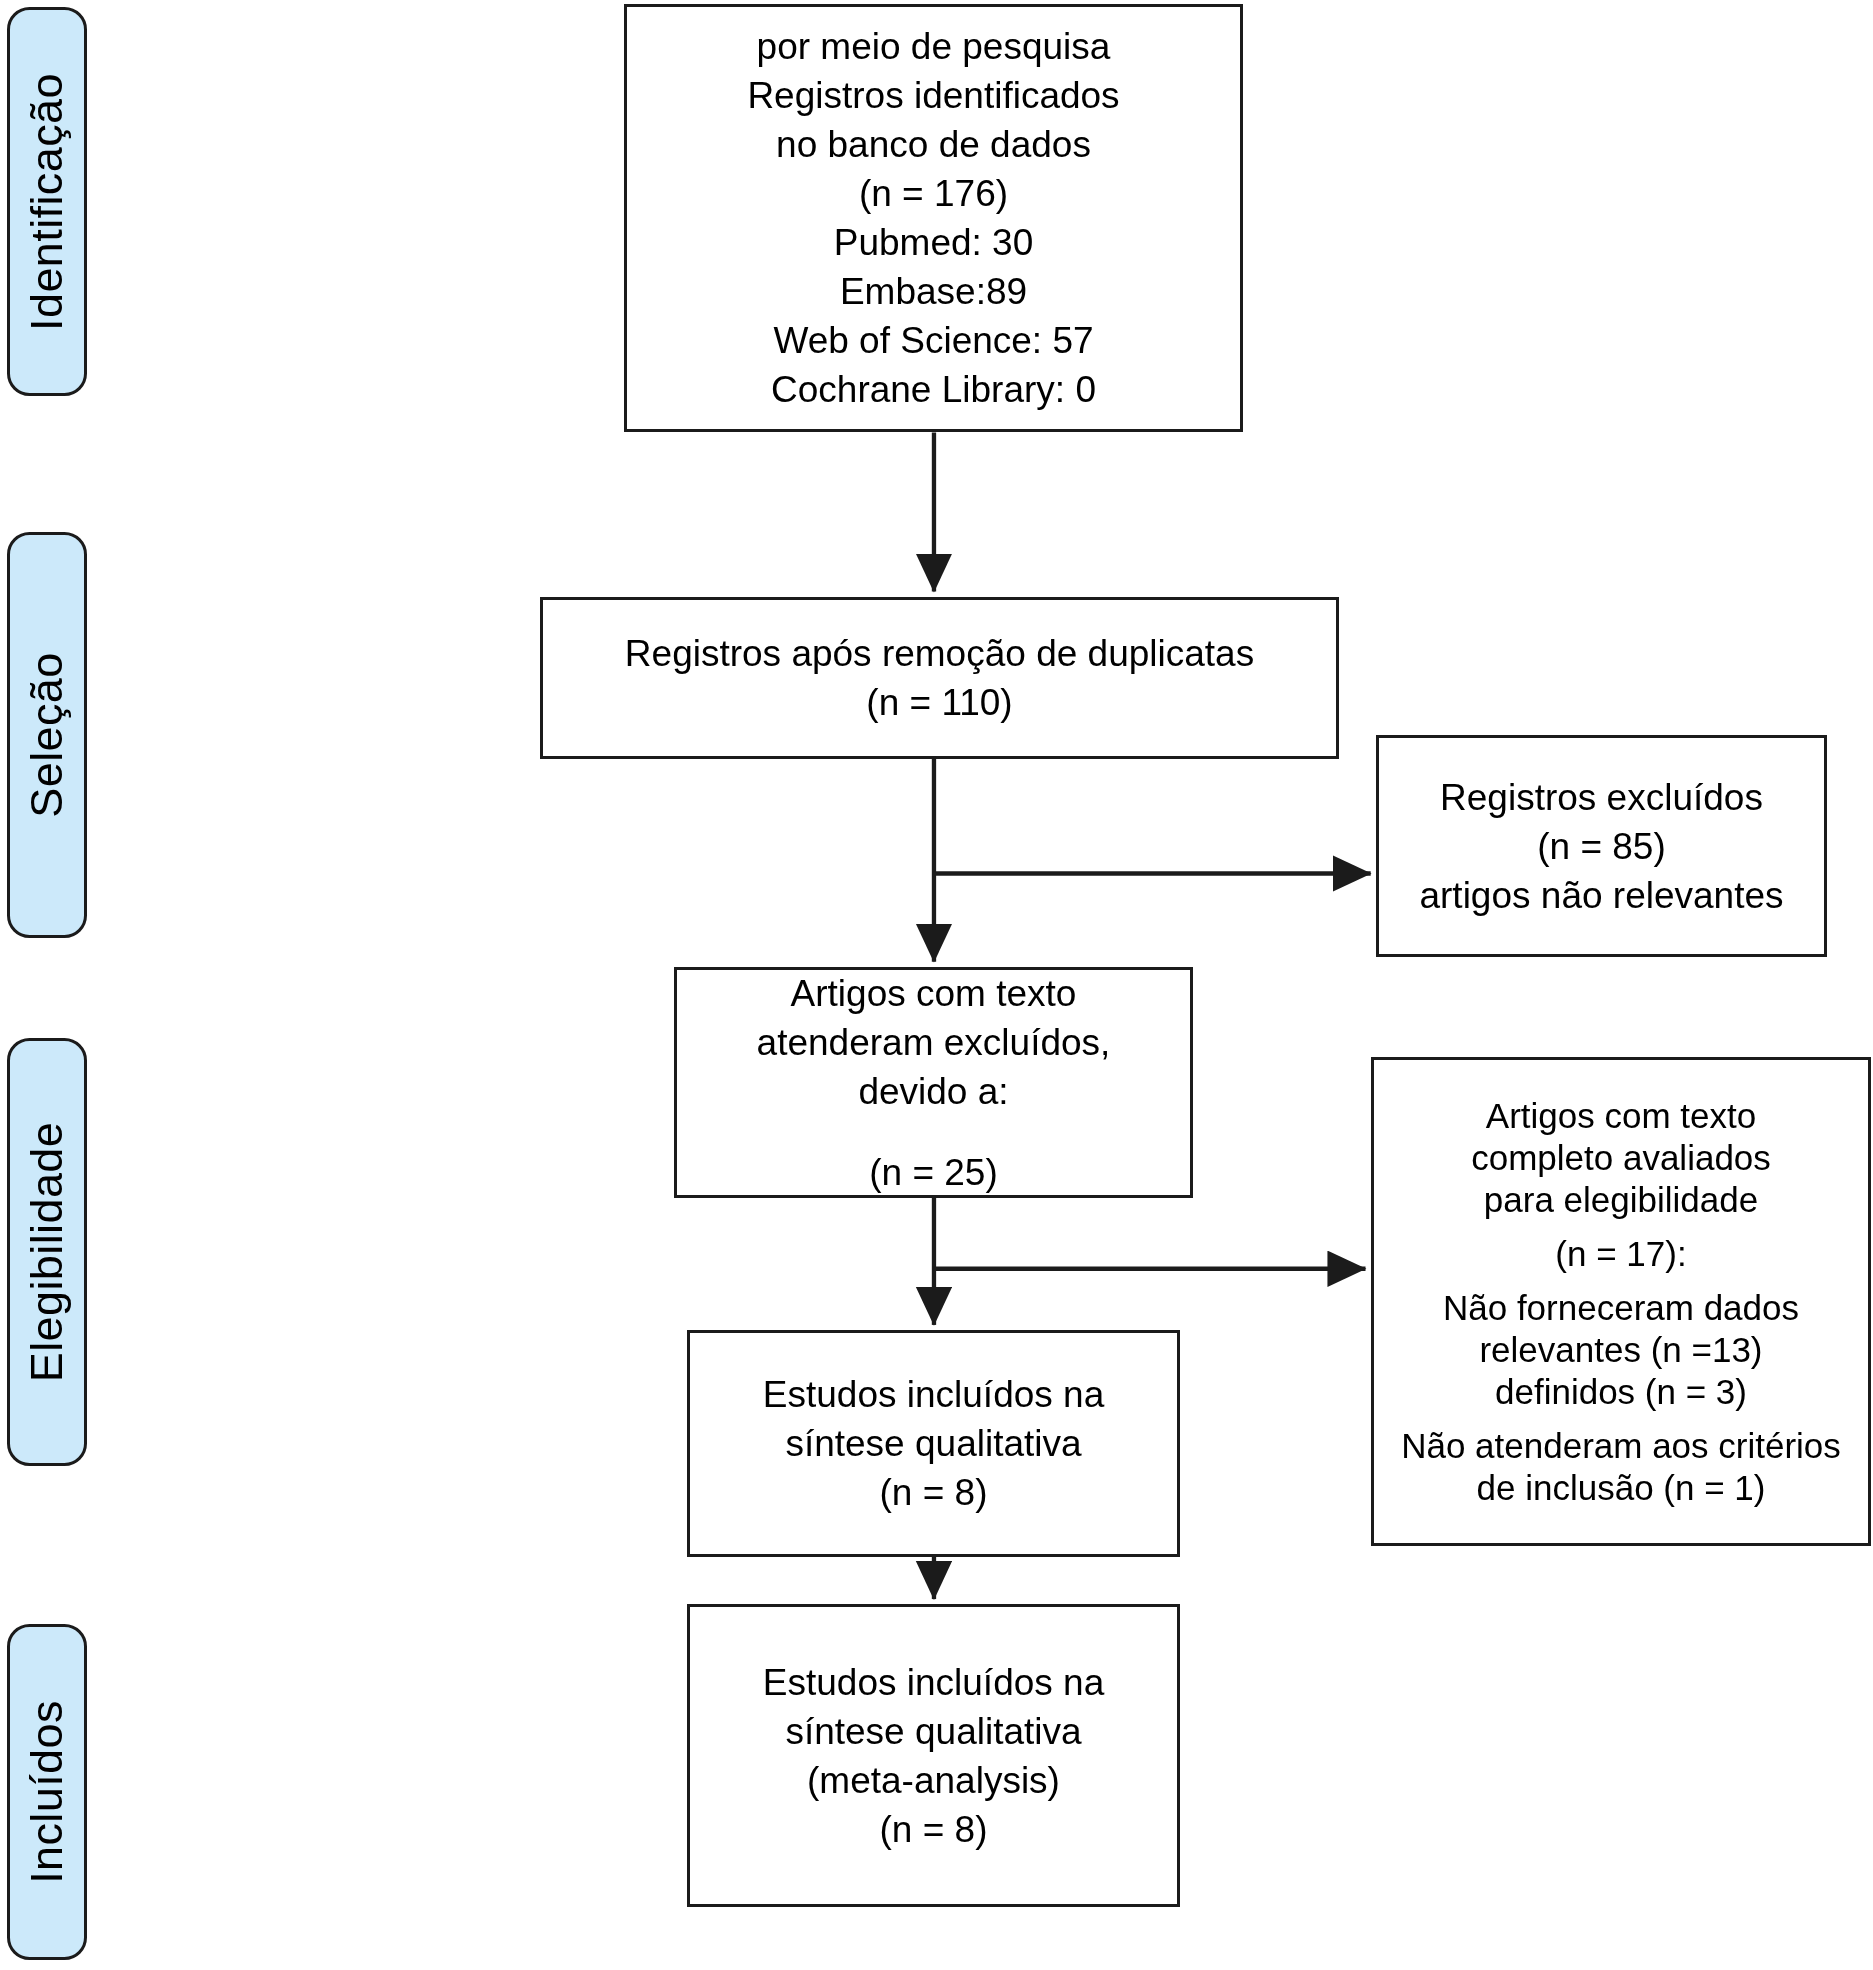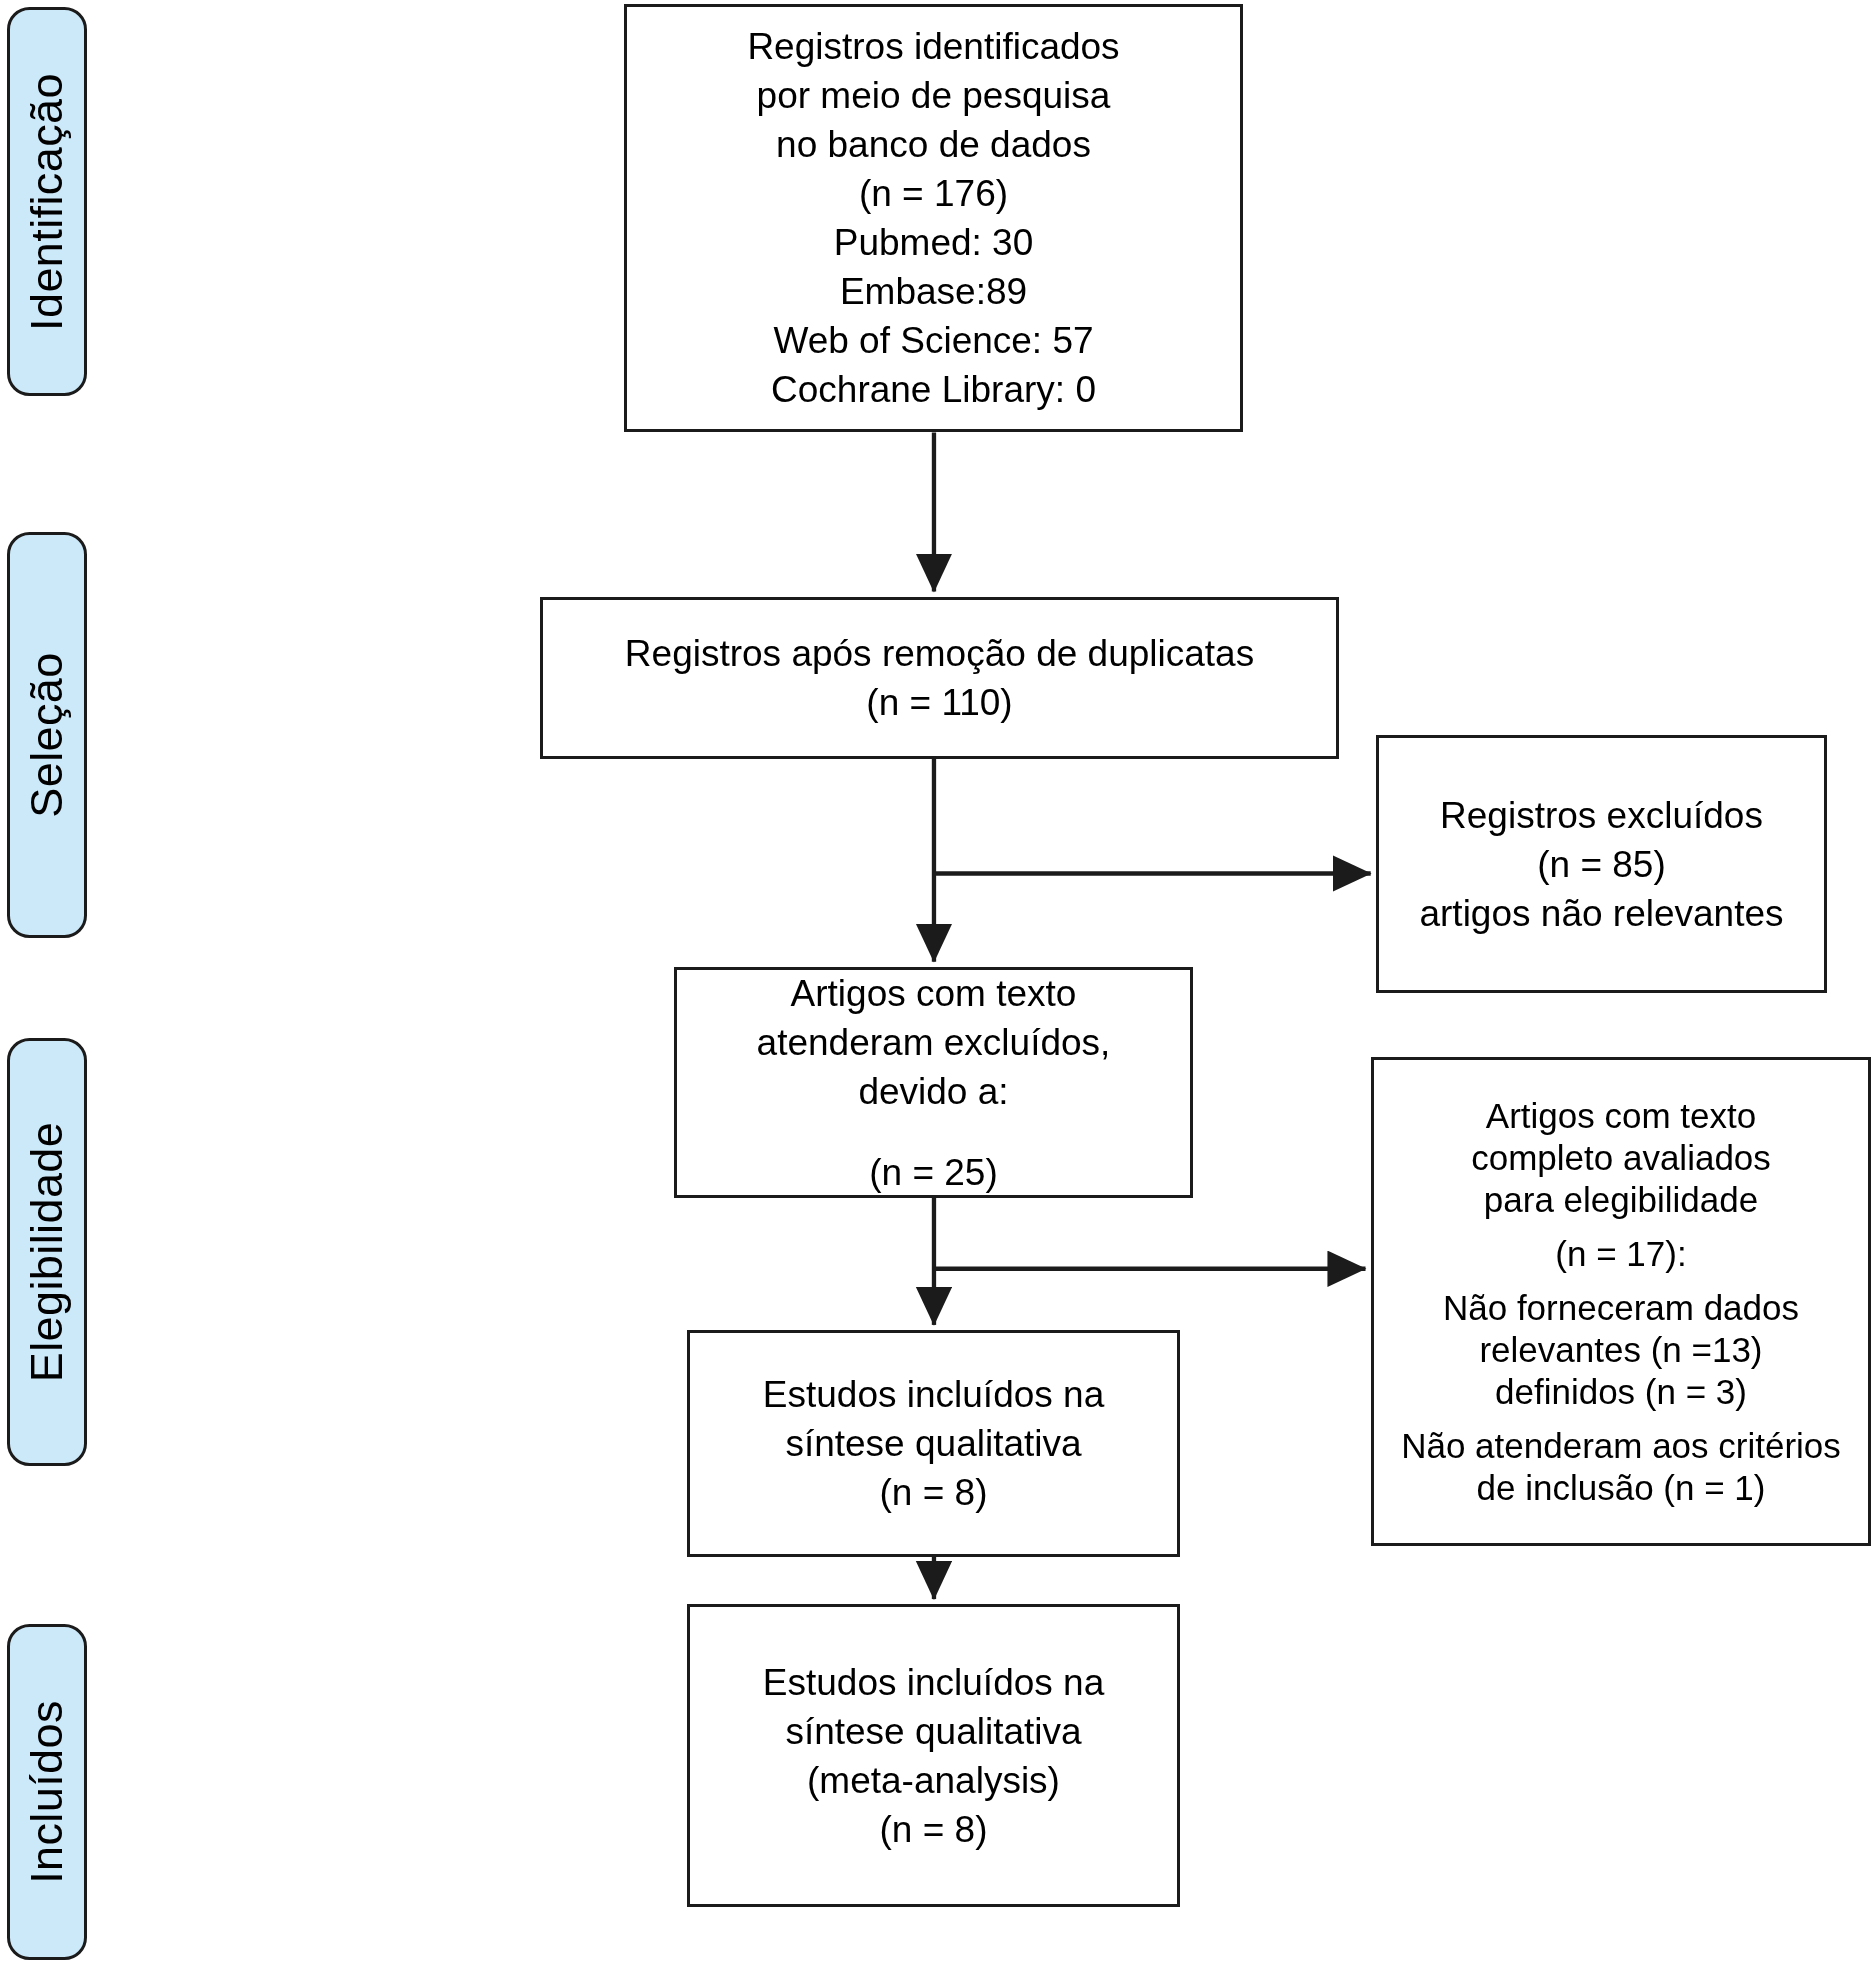--- a/index.html
+++ b/index.html
@@ -63,21 +63,21 @@
     font-size: 37px;
     line-height: 49px;
     color: #000000;
     padding: 3.5px 7px;
   }
   .box-identified    { left: 624px;  top: 4.3px;    width: 619px; height: 428px; }
   .box-deduplicated  { left: 540px;  top: 597px;  width: 799px; height: 162px; }
   .box-ft-excluded   { left: 674px;  top: 967px; width: 519px; height: 231px; }
   .box-qualitative   { left: 687px;  top: 1330px; width: 493px; height: 227px; }
   .box-meta          { left: 687px;  top: 1604px; width: 493px; height: 303px; }
-  .box-rec-excluded  { left: 1376px; top: 735px;  width: 451px; height: 258px; }
+  .box-rec-excluded  { left: 1376px; top: 735px;  width: 451px; height: 222px; }
   .box-eligible      { left: 1371px; top: 1057px; width: 500px; height: 489px;
                        font-size: 35px; line-height: 42px; }
   .ln { display: block; }
   .gap-lg { margin-top: 32px; }
   .gap-sm { margin-top: 12px; }
 </style>
 </head>
 <body>
 
 <div class="canvas">
@@ -105,22 +105,22 @@
     <span>Seleção</span>
   </div>
   <div class="stage stage-eligibility">
     <span>Elegibilidade</span>
   </div>
   <div class="stage stage-included">
     <span>Incluídos</span>
   </div>
 
   <div class="fbox box-identified">
+    <span class="ln">por meio de pesquisa</span>
     <span class="ln">Registros identificados</span>
-    <span class="ln">por meio de pesquisa</span>
     <span class="ln">no banco de dados</span>
     <span class="ln">(n = 176)</span>
     <span class="ln">Pubmed: 30</span>
     <span class="ln">Embase:89</span>
     <span class="ln">Web of Science: 57</span>
     <span class="ln">Cochrane Library: 0</span>
   </div>
 
   <div class="fbox box-deduplicated">
     <span class="ln">Registros após remoção de duplicatas</span>

